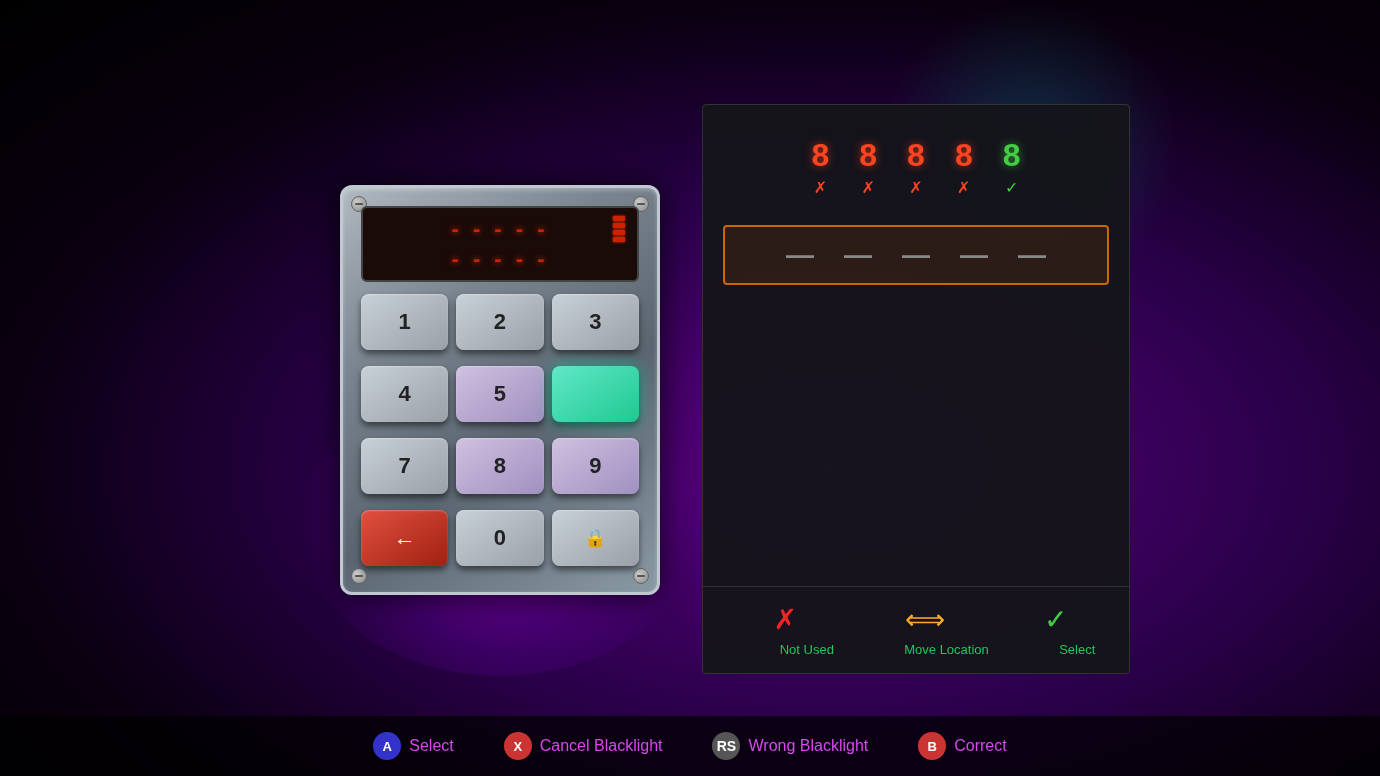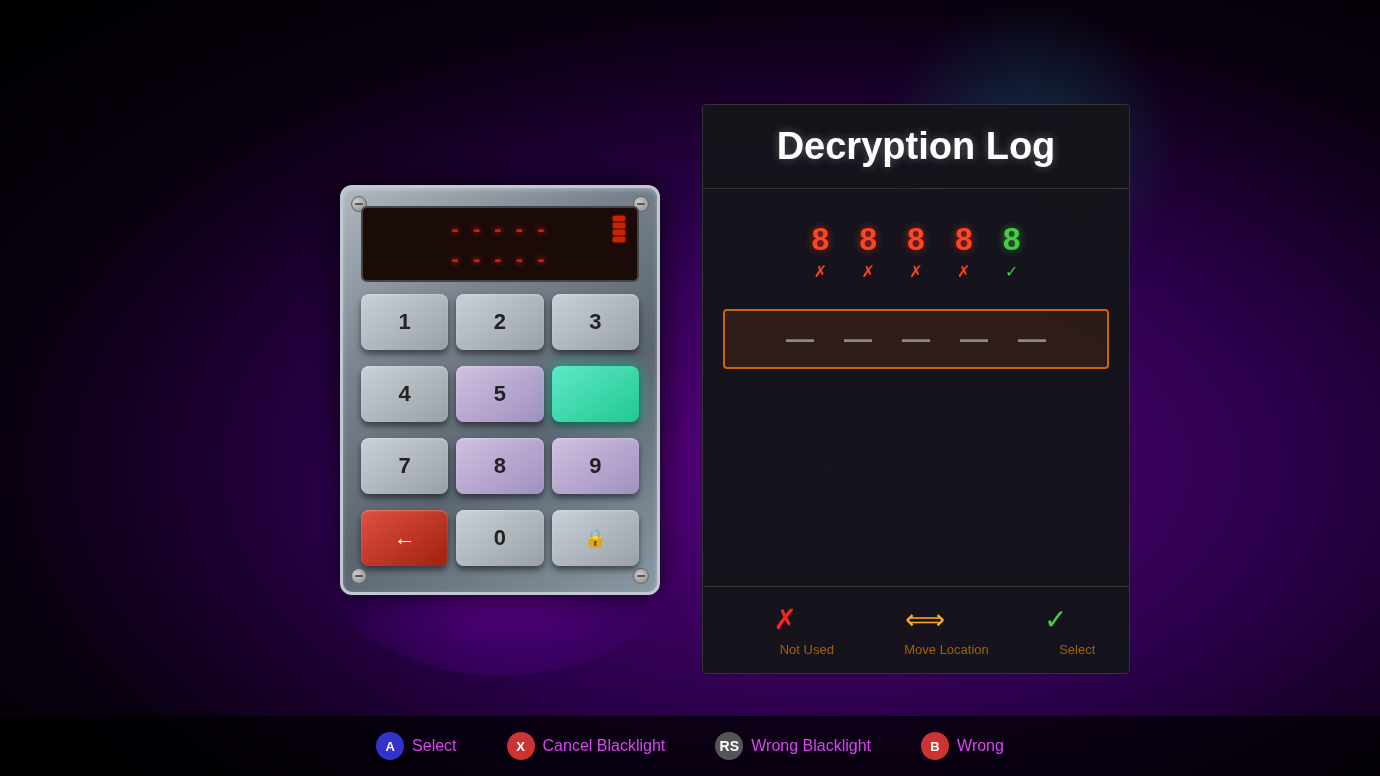--- a/index.html
+++ b/index.html
@@ -281,21 +281,21 @@
     .legend-icon {
       font-size: 28px;
     }
 
     .legend-icon.red { color: #ff2222; }
     .legend-icon.orange { color: #ffaa22; }
     .legend-icon.green { color: #44cc44; }
 
     .legend-label {
       font-size: 13px;
-      color: #a16207;
+      color: #22c55e;
       text-align: center;
       margin-left: 43px;
     }
 
     
     .bottom-bar {
       position: absolute;
       bottom: 0;
       left: 0; right: 0;
       height: 60px;
@@ -372,23 +372,20 @@
     <button class="key-btn key-normal">7</button>
     <button class="key-btn key-highlighted">8</button>
     <button class="key-btn key-highlighted">9</button>
     <button class="key-btn key-backspace">←</button>
     <button class="key-btn key-normal">0</button>
     <button class="key-btn key-lock">🔒</button>
   </div>
 </div>
 
 <div class="log-panel">
-  <div class="log-title-bar">
-    <span class="log-title">Decryption Log</span>
-  </div>
 
   <div class="log-content">
 
     <div class="code-row">
       <div class="code-cell">
         <span class="code-number">8</span>
         <span class="code-mark wrong">✗</span>
       </div>
       <div class="code-cell">
         <span class="code-number">8</span>
@@ -451,15 +448,15 @@
   <div class="bottom-action">
     <div class="action-btn-icon btn-x">X</div>
     <span class="action-label">Cancel Blacklight</span>
   </div>
   <div class="bottom-action">
     <div class="action-btn-icon btn-rs">RS</div>
     <span class="action-label">Wrong Blacklight</span>
   </div>
   <div class="bottom-action">
     <div class="action-btn-icon btn-b">B</div>
-    <span class="action-label">Wrong</span>
+    <span class="action-label">Correct</span>
   </div>
 </div>
 
 </body></html>

